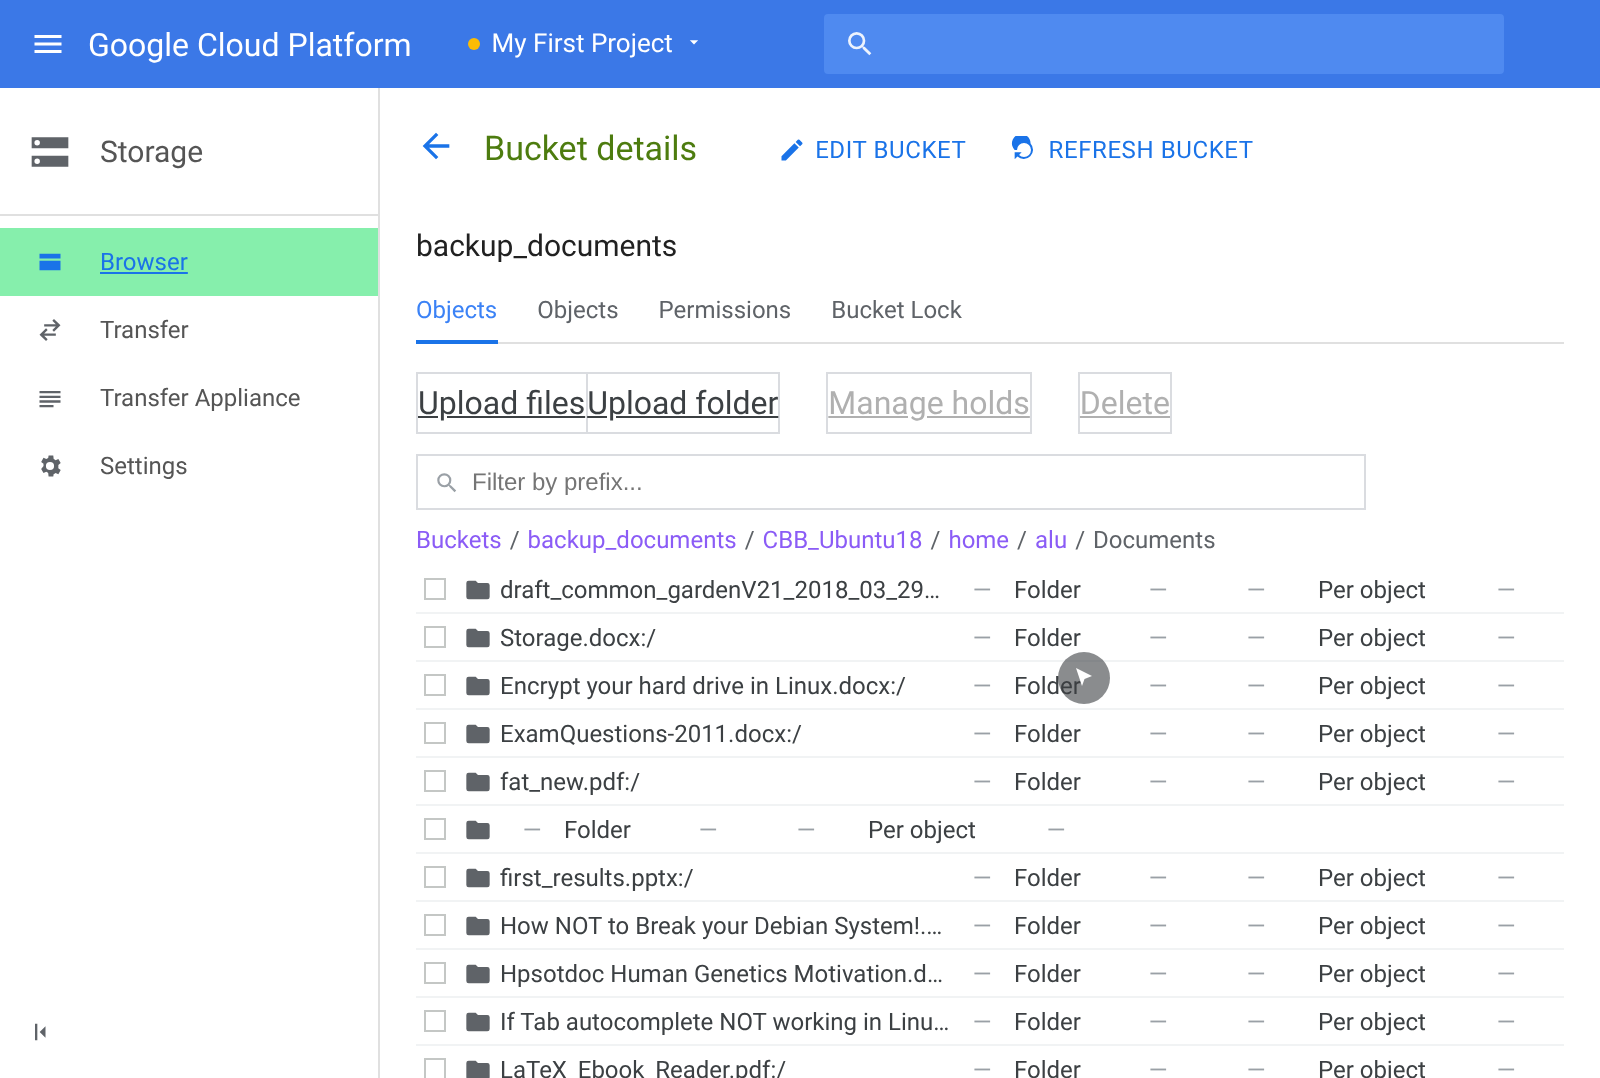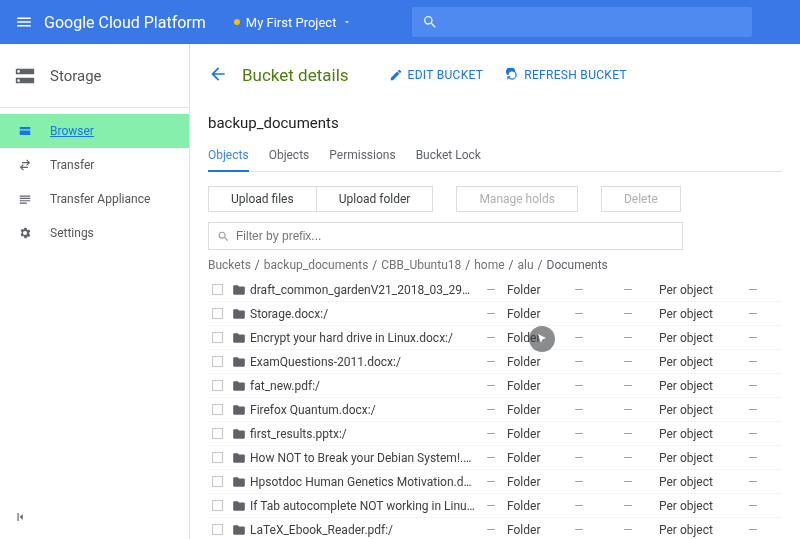--- a/index.html
+++ b/index.html
@@ -27,27 +27,27 @@
   .pagehead .back { color:#1a73e8; margin-right:14px; cursor:pointer; }
   .pagehead .title { font-size:17px; color:#4d7c0f; }
   .pagehead .actions { margin-left:40px; display:flex; gap:22px; }
   .pagehead .actions .act { color:#1a73e8; font-size:12px; font-weight:400; display:flex; align-items:center; cursor:pointer; letter-spacing:0.3px;}
   .pagehead .actions .act svg { margin-right:5px; }
   .bucketname { margin-top:22px; font-size:15px; color:#212121; }
   .tabs { display:flex; gap:20px; margin-top:8px; border-bottom:1px solid #e0e0e0; }
   .tabs .tab { font-size:12px; color:#5f6368; padding:8px 0; cursor:pointer; }
   .tabs .tab.active { color:#3b82f6; border-bottom:2px solid #1a73e8; margin-bottom:-1px; }
   .toolbar { margin-top:14px; display:flex; gap:0; }
-  .toolbar button { font-family:inherit; font-size:12px; background:#fff; border:1px solid #dadce0; color:#3c4043; padding:5px 22px; cursor:pointer; margin-right:-1px;}
+  .toolbar button { font-family:inherit; font-size:16px; background:#fff; border:1px solid #dadce0; color:#3c4043; padding:5px 0; cursor:pointer; margin-right:-1px;text-decoration:underline;}
   .toolbar button.disabled { color:#b0b0b0; cursor:default;margin-left:24px; }
   .filter { margin-top:10px; border:1px solid #dadce0; height:28px; display:flex; align-items:center; padding:0 8px; width: 475px; color:#9aa0a6; font-size:12px;}
   .filter svg { margin-right:6px; }
   .filter input { border:none; outline:none; flex:1; font-size:12px; color:#3c4043; background:transparent;}
   .crumbs { margin-top:8px; font-size:12px; color:#5f6368; display:flex; flex-wrap:wrap; gap:4px;}
-  .crumbs a { color:#737373; text-decoration:none; cursor:pointer;}
+  .crumbs a { color:#8b5cf6; text-decoration:none; cursor:pointer;}
   .table { margin-top:6px; }
   .row { display:flex; align-items:center; height:24px; border-bottom:1px solid #f1f3f4; font-size:12px; color:#3c4043; padding:0 4px;}
   .row .chk { width:20px; display:flex; align-items:center; }
   .row .chk .box { width:11px;height:11px;border:1px solid #c4c7c5; }
   .row .fic { width:18px; display:flex; align-items:center; }
   .row .name { width:225px; white-space:nowrap; overflow:hidden; text-overflow:ellipsis; color:#3c4043; cursor:pointer;}
   .row .c1 { width:32px; text-align:center; color:#9aa0a6;}
   .row .type { width:54px; }
   .row .c2 { width:36px; text-align:center; color:#9aa0a6;}
   .row .c3 { width:62px; text-align:center; color:#9aa0a6;}
@@ -272,21 +272,20 @@
         </div>
         <div class="row">
           <span class="chk">
             <span class="box"></span>
           </span>
           <span class="fic">
             <svg width="14" height="14" viewBox="0 0 24 24">
               <path fill="#5f6368" d="M10 4H4a2 2 0 00-2 2v12a2 2 0 002 2h16a2 2 0 002-2V8a2 2 0 00-2-2h-8l-2-2z"></path>
             </svg>
           </span>
-          <span class="name">Firefox Quantum.docx:/</span>
           <span class="c1">—</span>
           <span class="type">Folder</span>
           <span class="c2">—</span>
           <span class="c3">—</span>
           <span class="storage">Per object</span>
           <span class="c4">—</span>
         </div>
         <div class="row">
           <span class="chk">
             <span class="box"></span>

